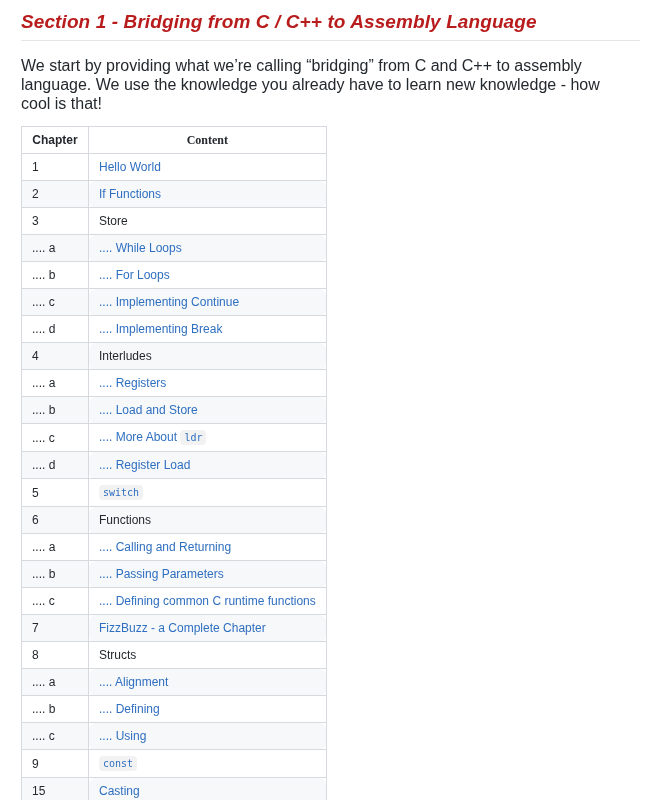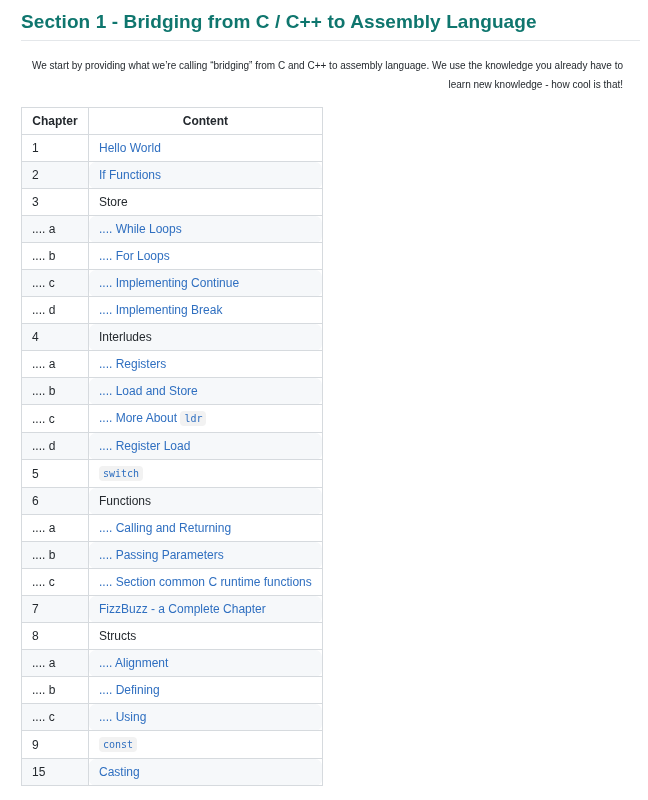--- a/index.html
+++ b/index.html
@@ -8,33 +8,33 @@
     background: #ffffff;
     font-family: "Liberation Sans", "DejaVu Sans", sans-serif;
     color: #24292e;
   }
   body { height: 800px; overflow: hidden; }
   .container { padding: 11px 8px 20px 21px; }
 
   h1.page-title {
     font-size: 19px;
     font-weight: 700;
-    color: #0f766e;
+    color: #b91c1c;
     letter-spacing: 0.1px;
     padding-bottom: 7px;
     border-bottom: 1px solid #e4e7ea;
+    font-style: italic;
   }
 
   p.intro {
     margin-top: 15px;
-    font-size: 10px;
+    font-size: 16px;
     line-height: 19px;
     color: #24292e;
     max-width: 602px;
-    text-align: right;
   }
 
   table.chapters {
     margin-top: 13px;
     border-collapse: collapse;
     font-size: 12px;
     line-height: 16px;
   }
   table.chapters th,
   table.chapters td {
@@ -42,21 +42,21 @@
     padding: 5px 10px;
     vertical-align: middle;
     margin-top: 36px;
   }
   table.chapters th {
     font-weight: 700;
     text-align: center;
     color: #24292e;
   }
   th.col-chapter { width: 67px; }
-  th.col-content { width: 222px; }
+  th.col-content { width: 222px; font-family: Liberation Serif, serif; }
   tbody tr:nth-child(even) { background: var(--stripe-color, #f6f8fa); }
   td.chapter-cell { color: #24292e; white-space: nowrap; }
   td.content-cell { white-space: nowrap; border-radius: 7px; }
 
   a.content-link {
     color: var(--link-color, #2f6fc0);
     text-decoration: none;
     cursor: pointer;
   }
   code.inline-code {
@@ -143,21 +143,21 @@
         <tr>
           <td class="chapter-cell">.... a</td>
           <td class="content-cell"><a class="content-link" href="#">.... Calling and Returning</a></td>
         </tr>
         <tr>
           <td class="chapter-cell">.... b</td>
           <td class="content-cell"><a class="content-link" href="#">.... Passing Parameters</a></td>
         </tr>
         <tr>
           <td class="chapter-cell">.... c</td>
-          <td class="content-cell"><a class="content-link" href="#">.... Section common C runtime functions</a></td>
+          <td class="content-cell"><a class="content-link" href="#">.... Defining common C runtime functions</a></td>
         </tr>
         <tr>
           <td class="chapter-cell">7</td>
           <td class="content-cell"><a class="content-link" href="#">FizzBuzz - a Complete Chapter</a></td>
         </tr>
         <tr>
           <td class="chapter-cell">8</td>
           <td class="content-cell"><span>Structs</span></td>
         </tr>
         <tr>

